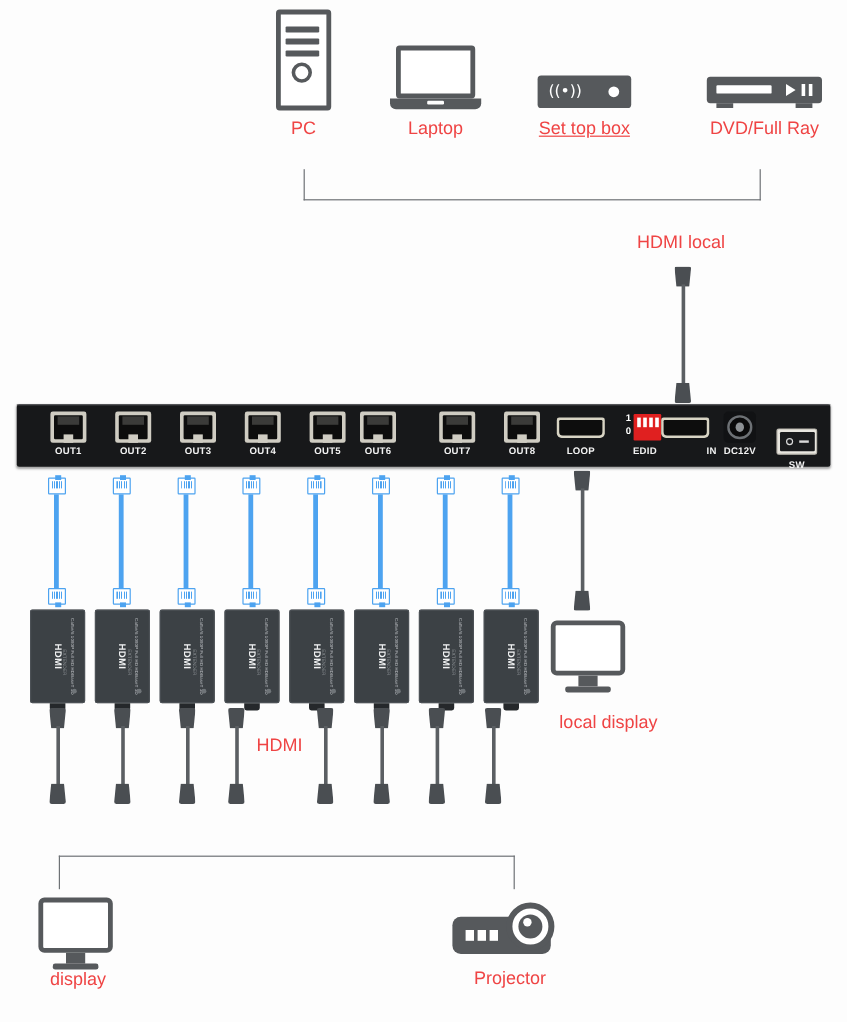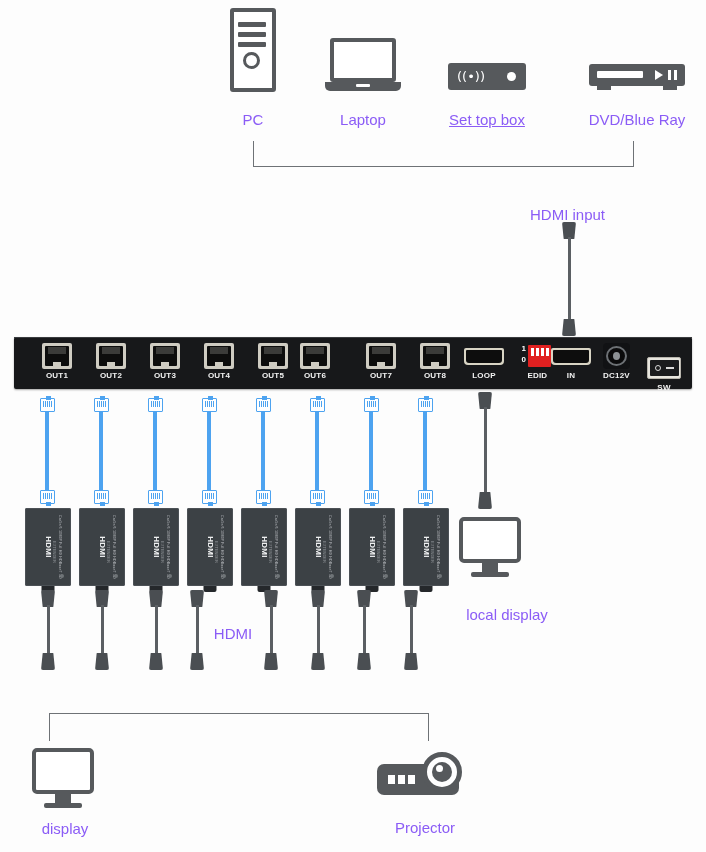--- a/index.html
+++ b/index.html
@@ -13,26 +13,25 @@
   }
   #stage {
     position: relative;
     width: 706px;
     height: 852px;
     background: #fdfdfd;
     overflow: hidden;
   }
   .lbl {
     position: absolute;
-    color: #8b5cf6;
+    color: #ef4444;
     font-size: 15px;
     text-align: center;
     white-space: nowrap;
     line-height: 1;
-    margin-top: 12px;
   }
   
   .icon-wrap { position: absolute; }
 
   
   .pc-body {
     position: absolute;
     left: 0; top: 0;
     width: 46px; height: 84px;
     border: 4px solid #56595c;
@@ -511,29 +510,29 @@
   <div class="lbl" style="left:427px; top:100px; width:120px;text-decoration:underline;">Set top box</div>
 
   <div class="icon-wrap" style="left:589px; top:64px; width:96px; height:27px;">
     <div class="dvd-body"></div>
     <div class="dvd-slot"></div>
     <div class="dvd-play"></div>
     <div class="dvd-pause"></div>
     <div class="dvd-foot" style="left:8px;"></div>
     <div class="dvd-foot" style="left:74px;"></div>
   </div>
-  <div class="lbl" style="left:577px; top:100px; width:120px;">DVD/Blue Ray</div>
+  <div class="lbl" style="left:577px; top:100px; width:120px;">DVD/Full Ray</div>
 
   <div class="bracket" style="left:253px; top:141px; width:381px; height:26px;">
     <div class="hline" style="top:25px;"></div>
     <div class="tick" style="left:0; top:0; height:26px;"></div>
     <div class="tick" style="right:0; top:0; height:26px;"></div>
   </div>
 
-  <div class="lbl" style="left:495px; top:195px; width:145px;">HDMI input</div>
+  <div class="lbl" style="left:495px; top:195px; width:145px;">HDMI local</div>
 
   <div class="hdmi-cable" style="left:562px; top:222px; width:14px; height:114px;">
     <div class="hdmi-head top" style="top:0;"></div>
     <div class="hdmi-wire" style="top:15px; height:84px;"></div>
     <div class="hdmi-head bot" style="top:97px;"></div>
   </div>
 
   <div id="chassis">
 
     <div class="port-group" style="left:28px;">
@@ -621,21 +620,21 @@
           <div class="dip-lever" style="left:18px;"></div>
         </div>
       </div>
       <div class="port-label" style="top:28px; left:60%;">EDID</div>
     </div>
 
     <div class="port-group" style="left:537px; top:11px;">
       <div class="hdmi-jack">
           <div class="inner"></div>
         </div>
-      <div class="port-label" style="top:23px;">IN</div>
+      <div class="port-label" style="top:23px;padding-left:44px;">IN</div>
     </div>
 
     <div class="port-group" style="left:589px; top:6px;">
       <div class="dc-jack">
           <div class="dc-ring"></div>
           <div class="dc-pin"></div>
         </div>
       <div class="port-label" style="top:28px;">DC12V</div>
     </div>
 

